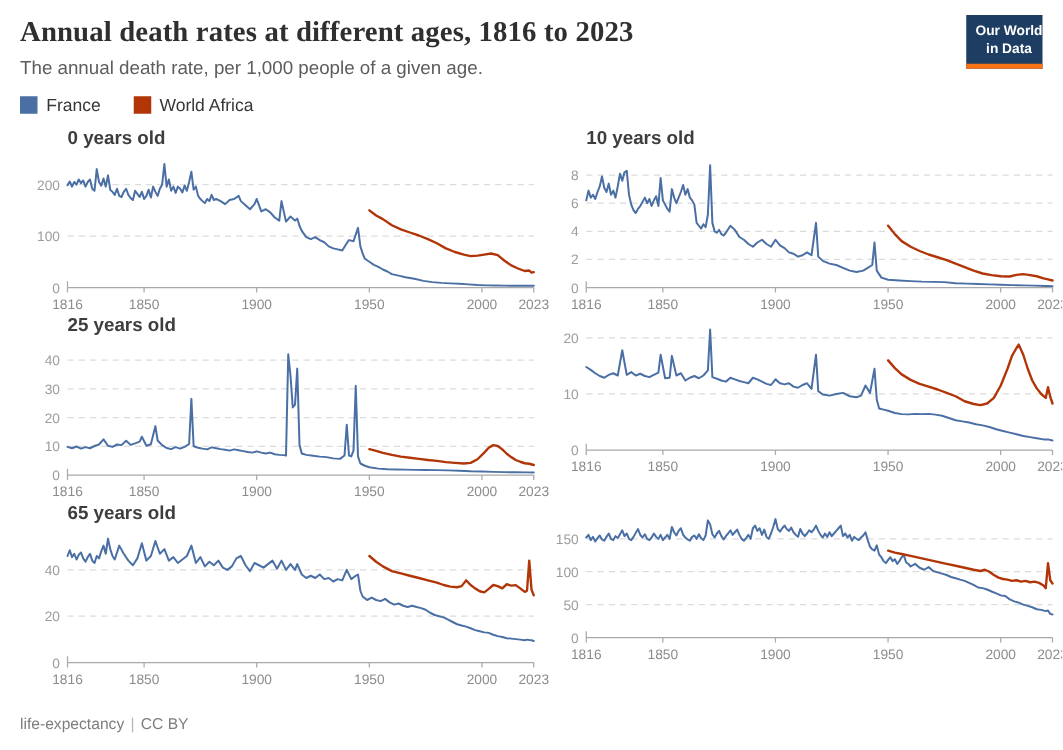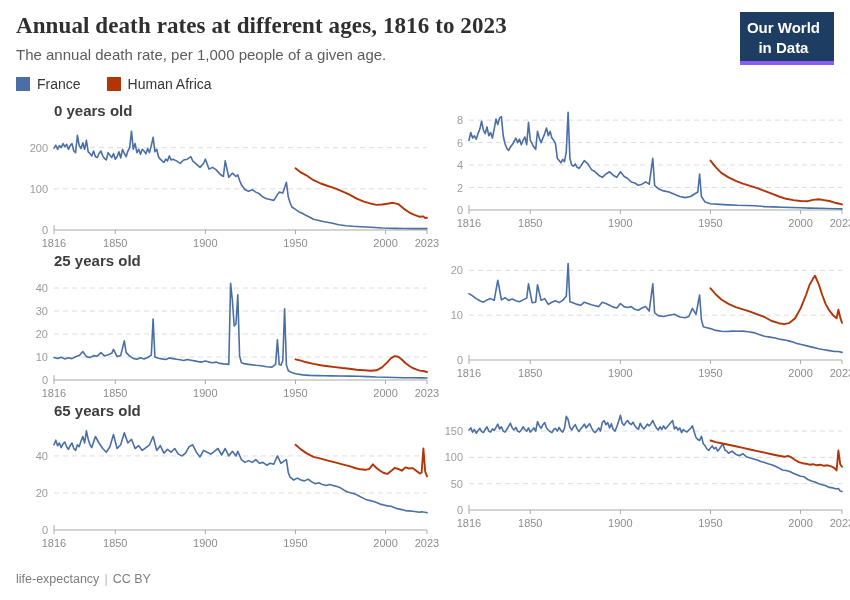--- a/index.html
+++ b/index.html
@@ -2,21 +2,21 @@
 <html><head>
 <meta charset="utf-8">
 <style>
   html,body{margin:0;padding:0;background:#fff;}
   .page{position:relative;width:850px;height:600px;background:#fff;overflow:hidden;
         font-family:"Liberation Sans",sans-serif;display:flex;flex-direction:column;box-sizing:border-box;}
   header{position:relative;padding:13px 16px 0 16px;}
   h1{margin:0;font-family:"Liberation Serif",serif;font-weight:700;font-size:23px;color:#2f2f2f;letter-spacing:.1px;}
   .subtitle{margin:7px 0 0 0;font-size:15px;color:#5c5c5c;}
   .logo{position:absolute;top:12px;right:16px;background:#1d3d63;color:#fff;text-align:center;
-        font-size:15px;font-weight:700;line-height:1.3;padding:6px 14px 4px 7px;border-bottom:4px solid #8b5cf6;}
+        font-size:11px;font-weight:700;line-height:1.3;padding:6px 0 4px 7px;border-bottom:4px solid #f97316;}
   .legend{display:flex;align-items:center;gap:26px;margin:13px 0 0 0;}
   .legend-item{display:flex;align-items:center;gap:7px;cursor:pointer;}
   .swatch{width:14px;height:14px;display:inline-block;}
   .legend-label{font-size:14px;color:#363636;}
   main.grid{display:grid;grid-template-columns:403px 403px;column-gap:12px;row-gap:0;
             padding:0 28px;margin-top:10px;}
   .chart-cell h3{margin:0 0 3px 26px;font-size:15px;font-weight:700;color:#3d3d3d;}
   .chart-cell svg{display:block;overflow:visible;}
   svg text{font-family:"Liberation Sans",sans-serif;}
   footer{margin-top:auto;display:flex;justify-content:space-between;align-items:baseline;
@@ -36,21 +36,21 @@
       <div>in Data</div>
     </a>
     <p class="subtitle">The annual death rate, per 1,000 people of a given age.</p>
     <div class="legend">
       <div class="legend-item">
         <span class="swatch" style="background: rgb(74, 111, 165);"></span>
         <span class="legend-label">France</span>
       </div>
       <div class="legend-item">
         <span class="swatch" style="background: rgb(177, 53, 7);"></span>
-        <span class="legend-label">Human Africa</span>
+        <span class="legend-label">World Africa</span>
       </div>
     </div>
   </header>
 
   <main class="grid">
     <div class="chart-cell">
       <h3>0 years old</h3>
       <svg width="403" height="130" viewBox="0 0 403 130">
           <text x="20" y="112" text-anchor="end" fill="#9c9c9c" font-size="11">0</text>
           <line x1="26" x2="399" y1="66.8477366255144" y2="66.8477366255144" stroke="#dcdcdc" stroke-width="1" stroke-dasharray="5,4"></line>
@@ -69,20 +69,21 @@
           <text x="267.4589371980676" y="125" text-anchor="middle" fill="#8c8c8c" font-size="11">1950</text>
           <line x1="357.55555555555554" x2="357.55555555555554" y1="108" y2="112" stroke="#a9a9a9" stroke-width="1"></line>
           <text x="357.55555555555554" y="125" text-anchor="middle" fill="#8c8c8c" font-size="11">2000</text>
           <line x1="399" x2="399" y1="108" y2="112" stroke="#a9a9a9" stroke-width="1"></line>
           <text x="399" y="125" text-anchor="middle" fill="#8c8c8c" font-size="11">2023</text>
           <polyline points="26.0,26.1 27.8,23.2 29.6,27.3 31.4,23.6 33.2,25.7 35.0,21.6 36.8,24.5 38.6,22.4 40.4,27.3 42.2,23.6 44.0,21.6 45.8,29.0 47.6,30.6 49.4,13.3 51.2,23.6 53.0,26.5 54.8,20.8 56.6,27.3 58.4,18.3 60.2,29.8 62.0,31.5 63.8,33.9 65.6,29.0 67.4,34.7 69.2,35.6 71.0,31.5 72.9,29.0 74.7,33.9 76.5,36.4 78.3,38.0 80.1,30.6 81.9,33.1 83.7,35.6 85.5,31.5 87.3,37.2 89.1,34.7 90.9,29.8 92.7,36.0 94.5,27.3 96.3,31.5 98.1,34.7 99.9,29.0 101.7,25.7 103.5,9.2 105.3,27.3 107.1,21.6 108.9,30.6 110.7,27.3 112.5,32.3 114.3,27.3 116.1,29.0 117.9,31.9 119.7,26.5 121.5,30.6 123.3,23.6 125.1,15.4 126.9,29.8 128.7,27.3 130.5,34.7 132.3,37.2 134.1,38.9 135.9,40.5 137.7,37.2 139.5,38.9 141.3,33.9 143.1,38.0 144.9,37.2 148.5,38.9 152.1,41.3 155.7,38.0 159.3,37.2 162.9,34.7 164.7,38.9 168.4,42.2 172.0,45.4 175.6,41.3 177.4,37.2 181.0,47.1 184.6,45.4 188.2,47.9 191.8,52.0 195.4,54.5 197.2,38.9 200.8,55.3 204.4,51.2 208.0,54.5 209.8,52.9 211.6,58.6 213.4,62.7 217.0,67.7 220.6,69.3 224.2,67.7 227.8,70.1 231.4,71.8 235.0,75.1 238.6,76.7 242.2,77.5 245.8,78.4 249.4,72.6 251.2,70.1 254.8,71.0 258.4,60.3 260.3,75.1 262.1,80.8 263.9,85.0 267.5,87.4 271.1,89.9 274.7,91.5 278.3,93.6 281.9,95.2 285.5,97.3 290.9,98.5 296.3,99.8 303.5,101.0 310.7,102.7 317.9,103.7 325.1,104.3 332.3,104.7 339.5,105.0 346.7,105.5 354.0,106.0 361.2,106.3 368.4,106.4 375.6,106.5 384.6,106.6 391.8,106.6 399.0,106.6" fill="none" stroke="#4a6fa5" stroke-width="1.6" stroke-linejoin="round" stroke-linecap="round"></polyline>
           <polyline points="267.5,46.3 272.9,50.4 278.3,53.3 285.5,58.2 292.7,61.5 299.9,64.0 307.1,66.4 314.3,69.3 321.5,72.6 328.7,76.7 335.9,79.6 343.1,81.7 348.5,82.9 354.0,82.5 359.4,81.7 364.8,80.8 370.2,82.1 375.6,86.6 381.0,90.3 386.4,92.8 391.8,94.8 395.4,94.4 397.2,96.1 399.0,95.7" fill="none" stroke="#b13507" stroke-width="1.9" stroke-linejoin="round" stroke-linecap="round"></polyline>
         </svg>
     </div>
     <div class="chart-cell">
+      <h3>10 years old</h3>
       <svg width="403" height="130" viewBox="0 0 403 130">
           <text x="20" y="112" text-anchor="end" fill="#9c9c9c" font-size="11">0</text>
           <line x1="26" x2="399" y1="85.52808988764045" y2="85.52808988764045" stroke="#dcdcdc" stroke-width="1" stroke-dasharray="5,4"></line>
           <text x="20" y="89.52808988764045" text-anchor="end" fill="#9c9c9c" font-size="11">2</text>
           <line x1="26" x2="399" y1="63.0561797752809" y2="63.0561797752809" stroke="#dcdcdc" stroke-width="1" stroke-dasharray="5,4"></line>
           <text x="20" y="67.0561797752809" text-anchor="end" fill="#9c9c9c" font-size="11">4</text>
           <line x1="26" x2="399" y1="40.58426966292134" y2="40.58426966292134" stroke="#dcdcdc" stroke-width="1" stroke-dasharray="5,4"></line>
           <text x="20" y="44.58426966292134" text-anchor="end" fill="#9c9c9c" font-size="11">6</text>
           <line x1="26" x2="399" y1="18.112359550561806" y2="18.112359550561806" stroke="#dcdcdc" stroke-width="1" stroke-dasharray="5,4"></line>
           <text x="20" y="22.112359550561806" text-anchor="end" fill="#9c9c9c" font-size="11">8</text>

